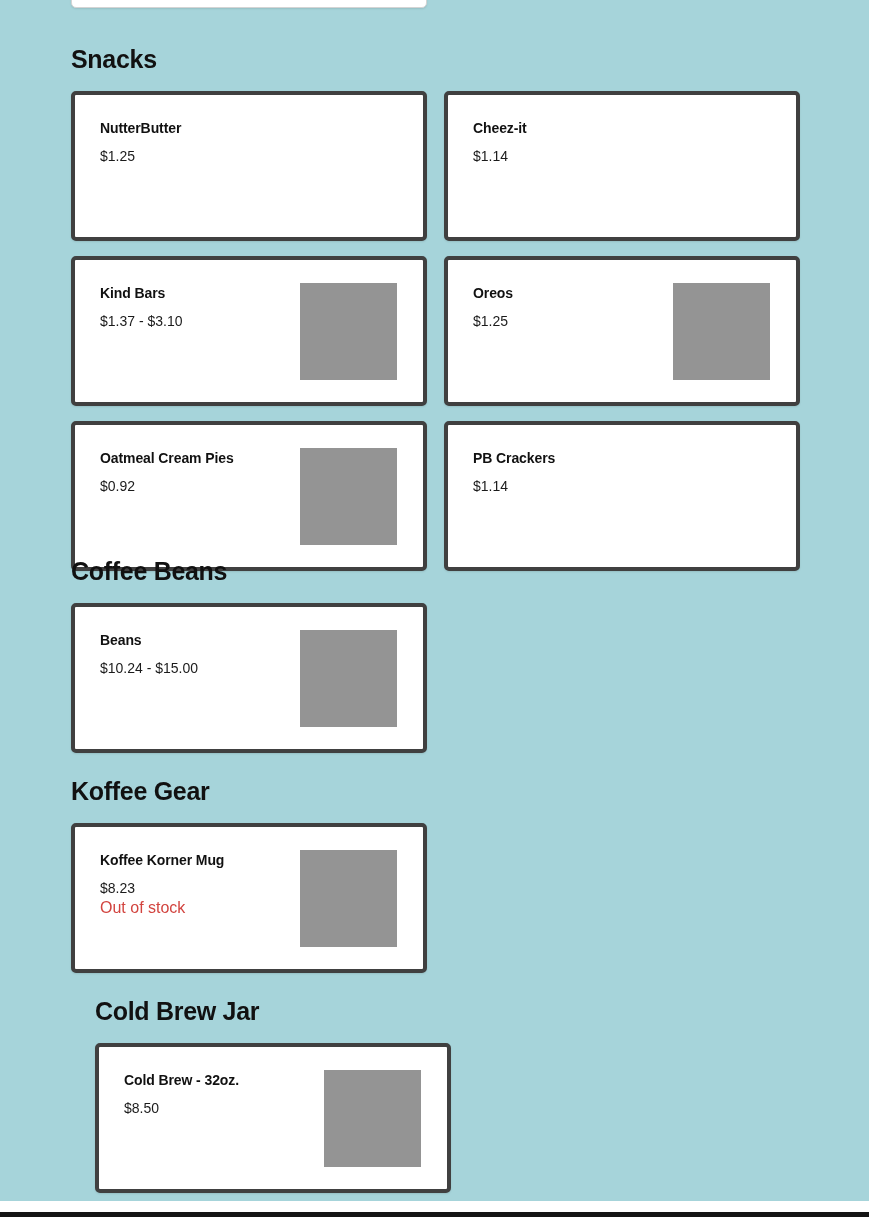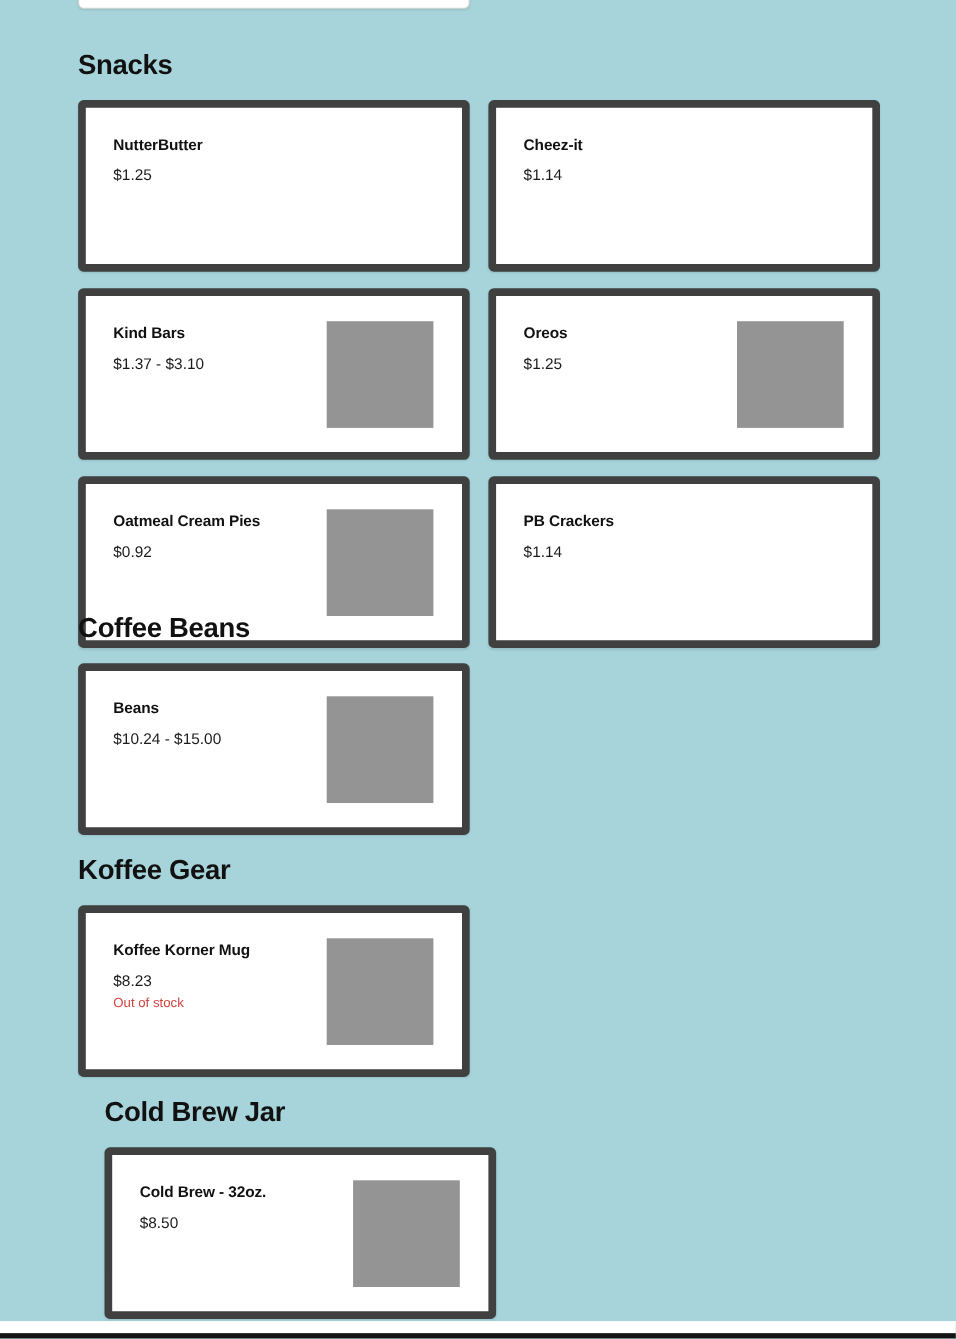--- a/index.html
+++ b/index.html
@@ -75,21 +75,21 @@
     align-items: flex-start;
     margin-bottom: 15px;
   }
 
   .grid-row.single { display: block; }
 
   
   .card {
     position: relative;
     background: #ffffff;
-    border: 7px solid #404040;
+    border: 4px solid #404040;
     border-radius: 5px;
     box-shadow: 0 1px 2px rgba(0,0,0,0.10);
     width: 356px;
     flex: 0 0 356px;
     padding: 22px 24px 22px 25px;
     display: flex;
     align-items: flex-start;
     justify-content: space-between;
   }
 
@@ -114,21 +114,21 @@
   .card-price {
     font-size: 14px;
     font-weight: normal;
     color: #1b1b1b;
     line-height: 18px;
     margin-top: 10px;
     white-space: nowrap;
   }
 
   .card-stock {
-    font-size: 12px;
+    font-size: 16px;
     font-weight: normal;
     color: #d2443f;
     line-height: 16px;
     margin-top: 3px;
     white-space: nowrap;
   }
 
   .card-thumb {
     flex: 0 0 auto;
     width: 97px;

